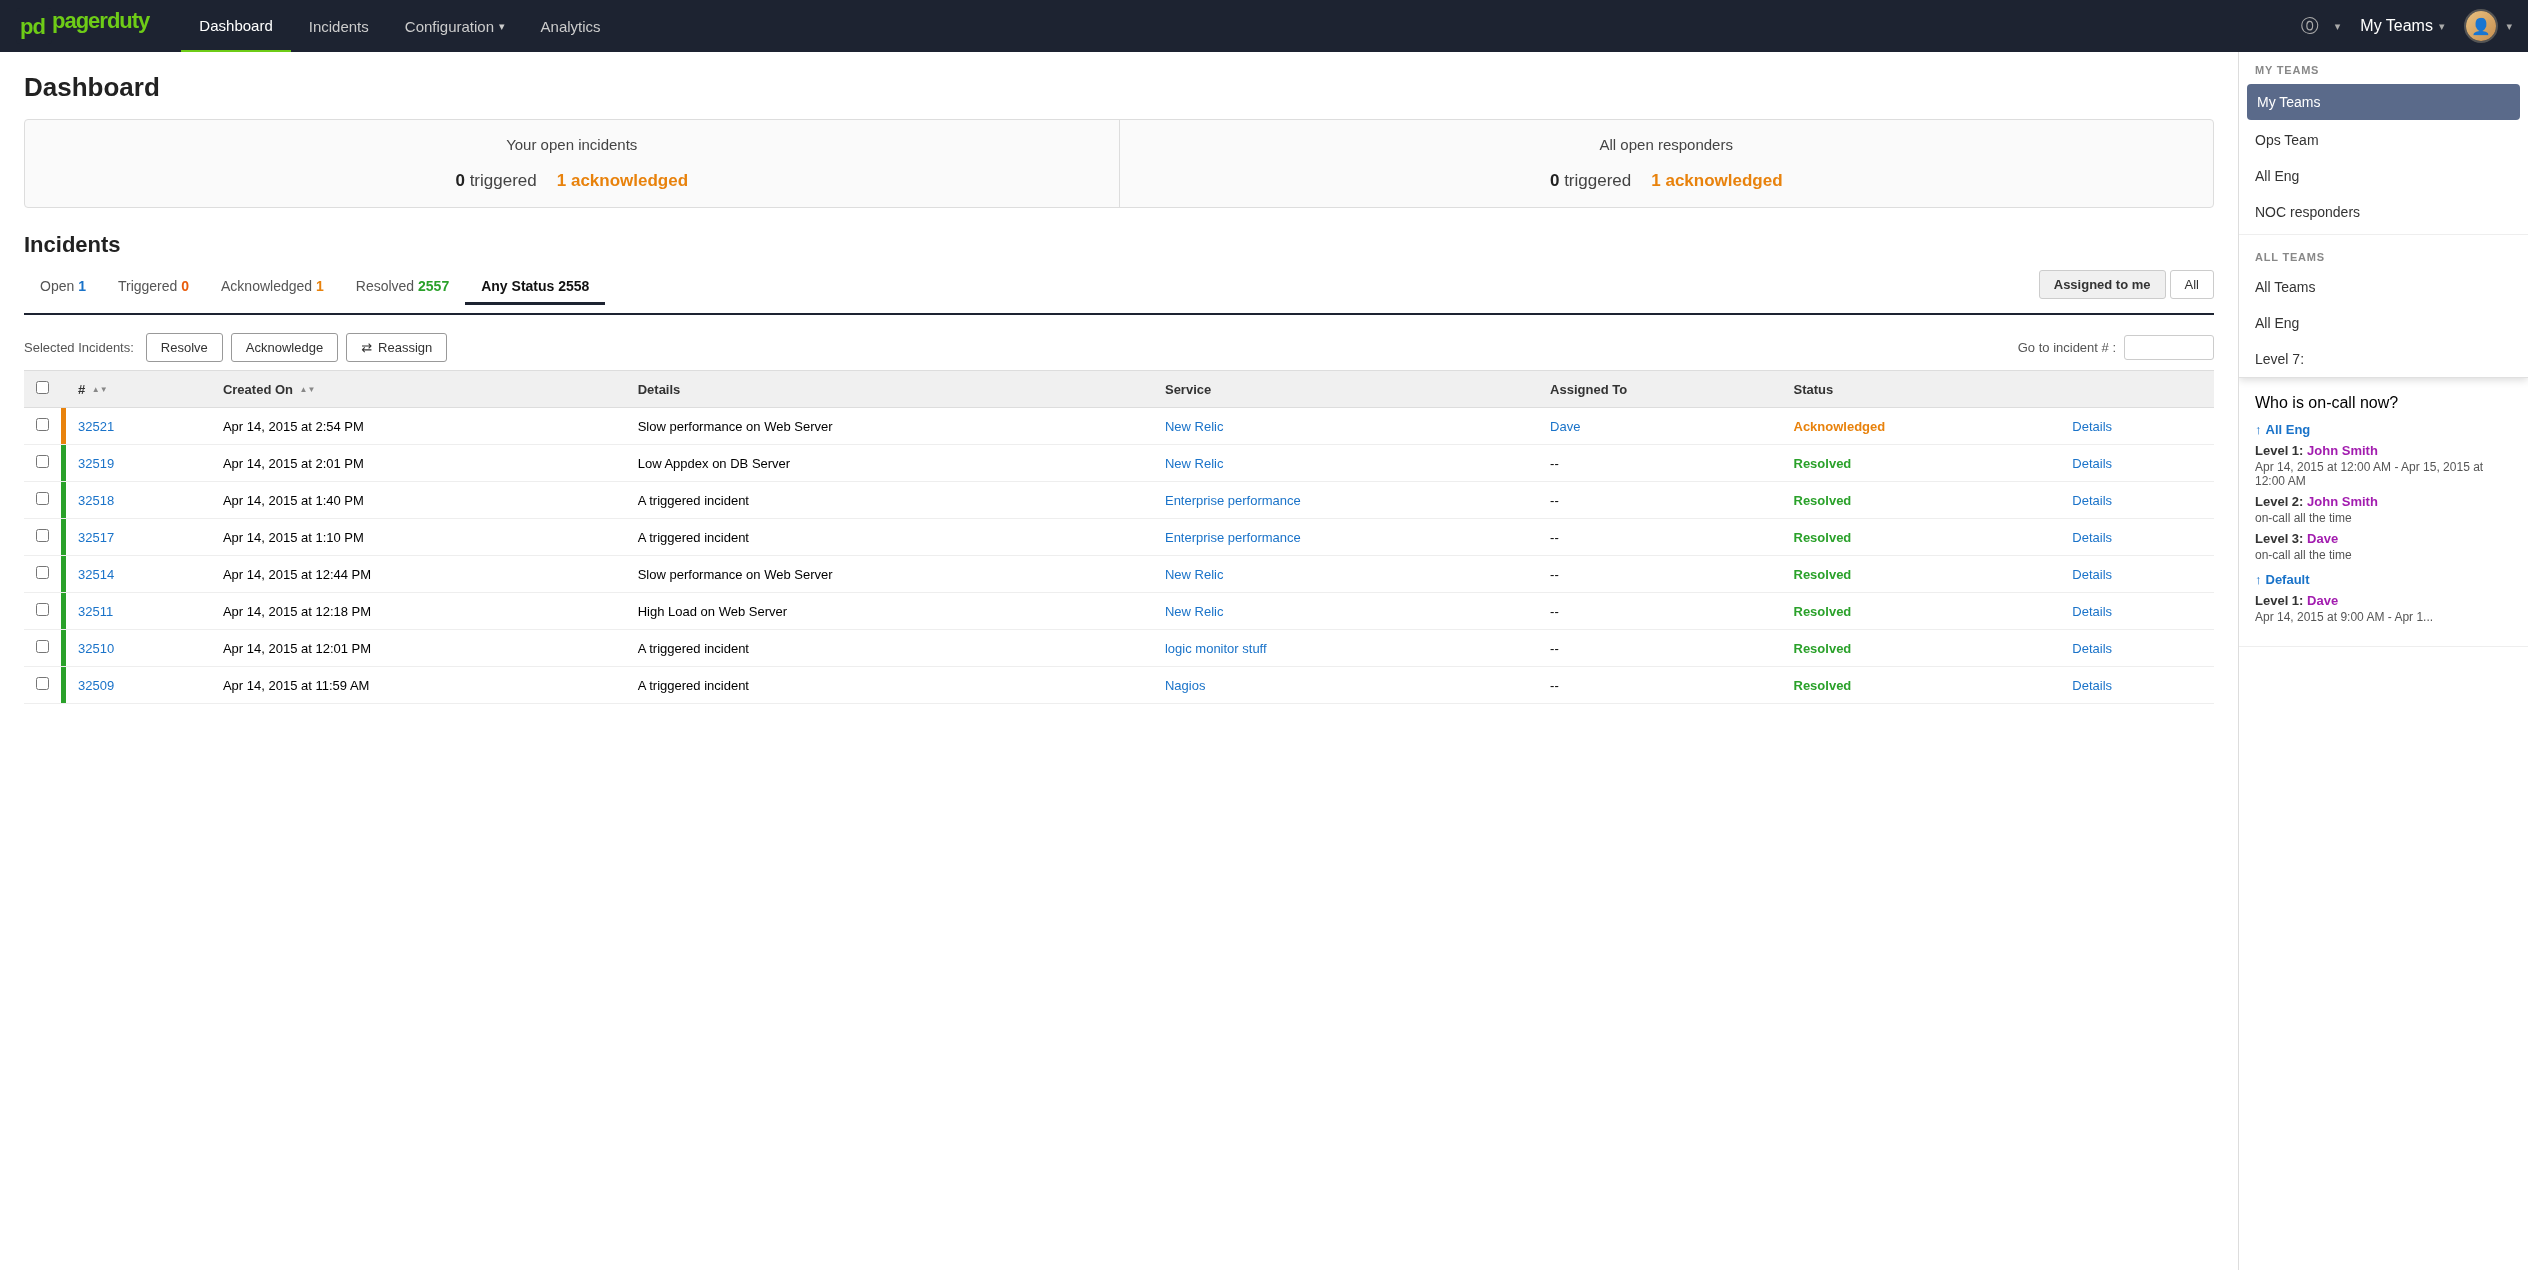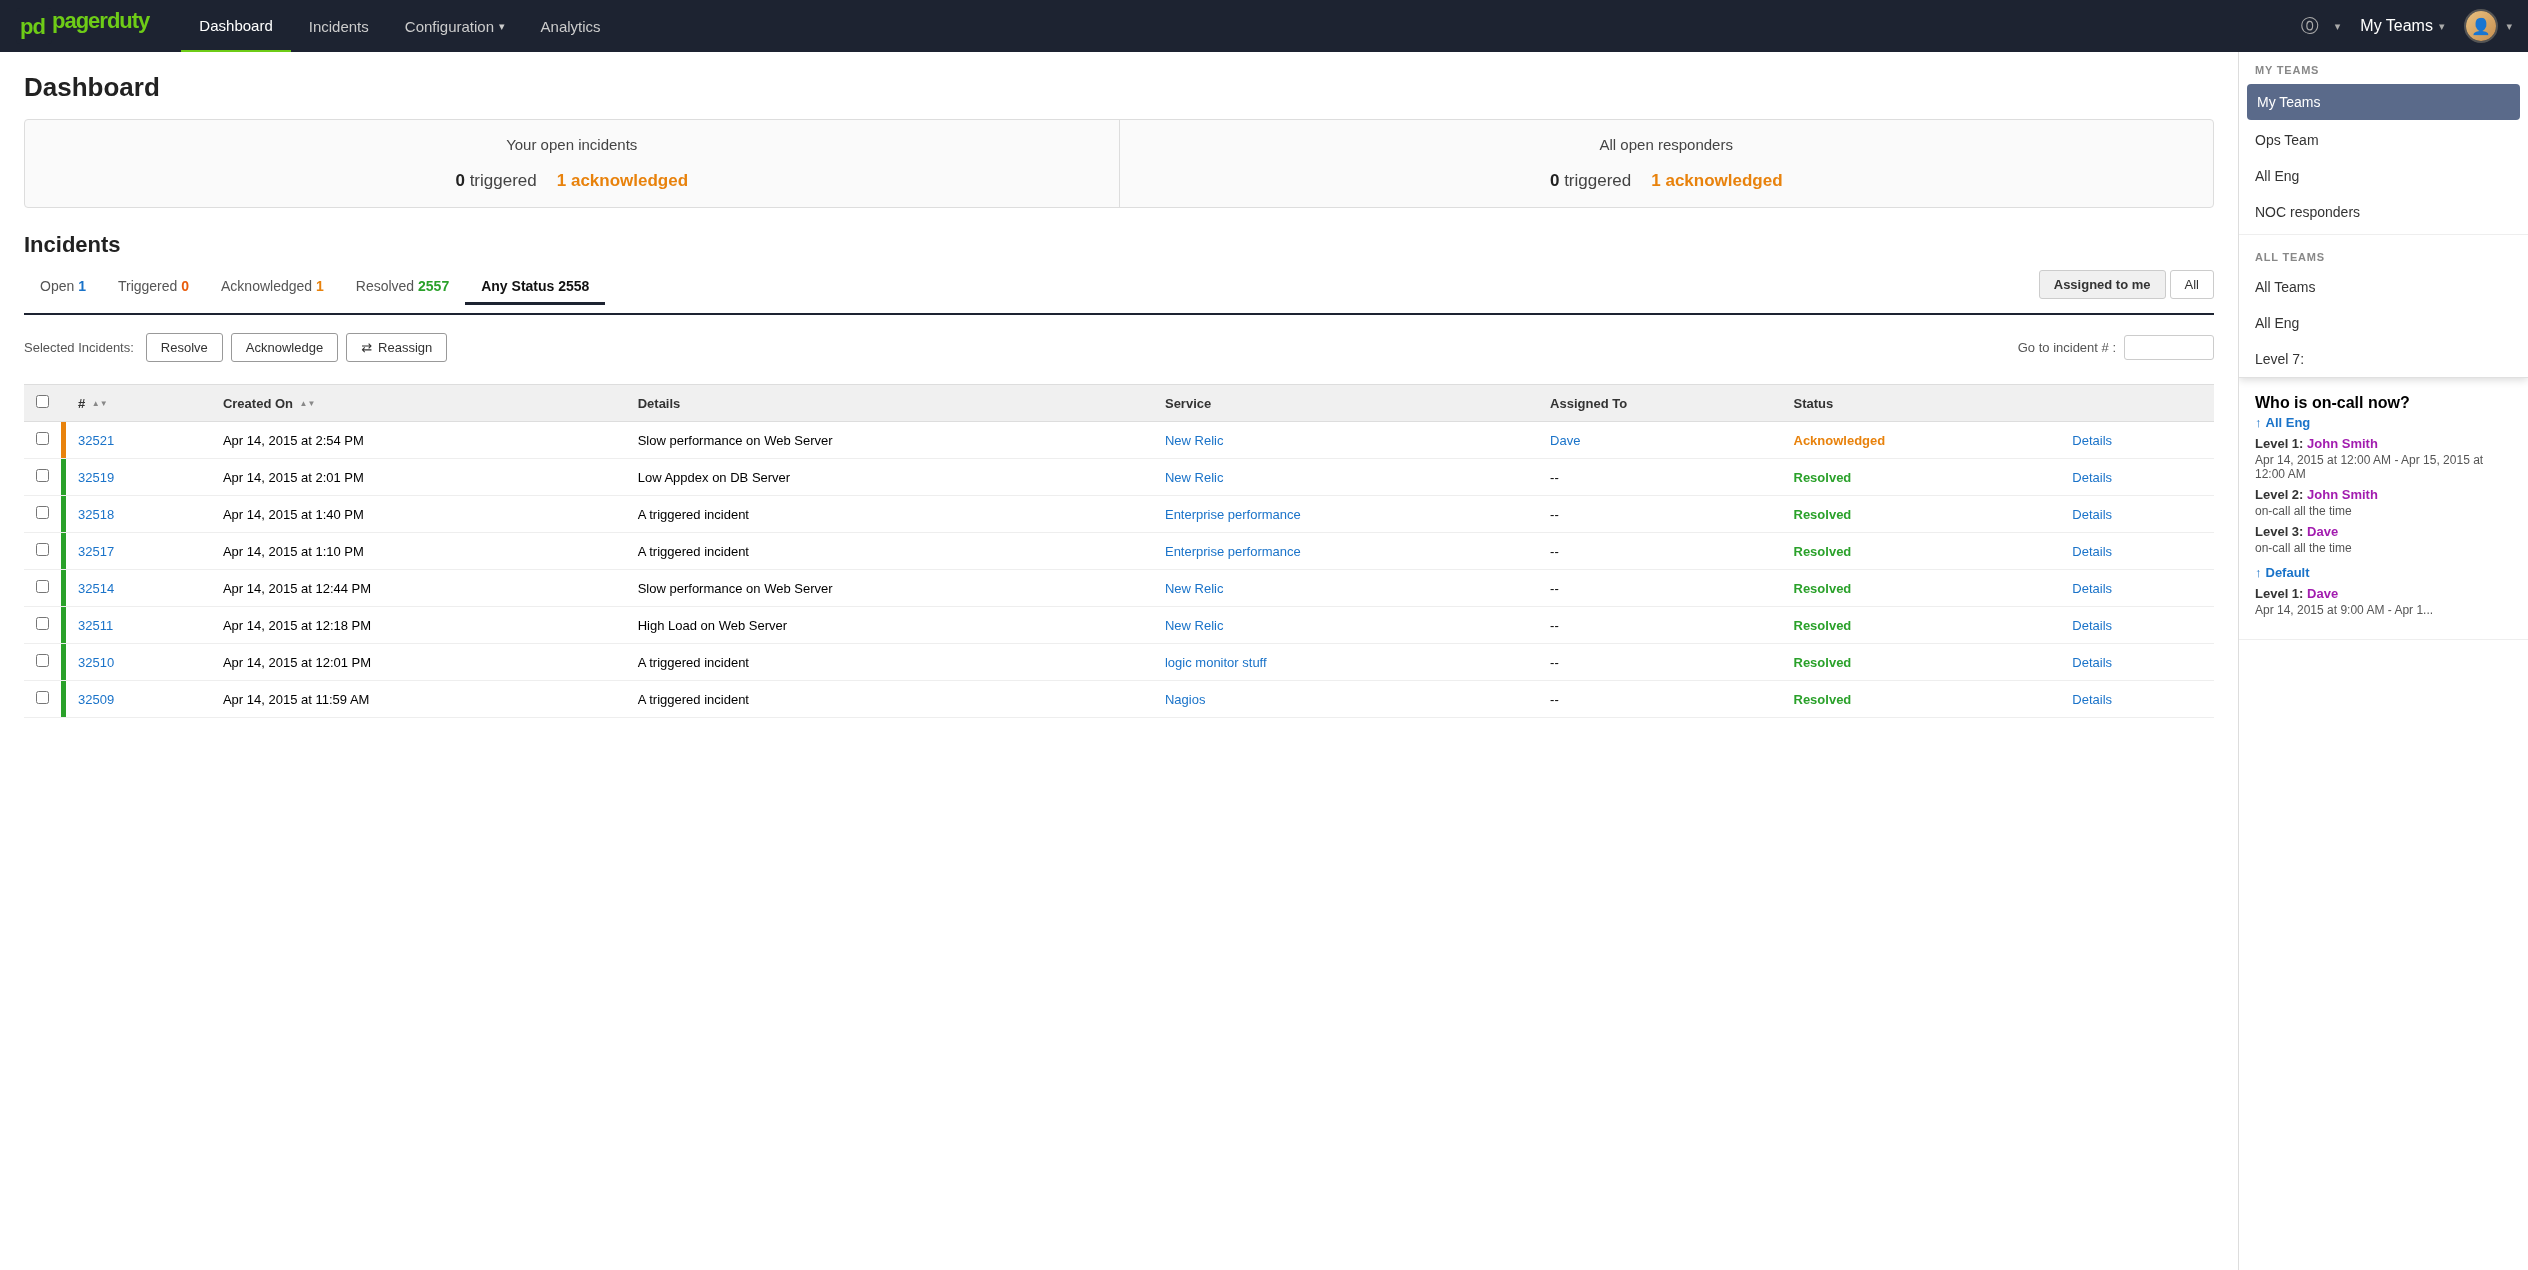--- a/index.html
+++ b/index.html
@@ -146,22 +146,22 @@
       border-bottom: 1px solid #e0e0e0;
     }
 
     
     .oncall-section {
       padding: 16px;
       border-bottom: 1px solid #eee;
     }
     .oncall-title {
       font-size: 16px;
-      font-weight: 700;
-      margin-bottom: 3px;
+      font-weight: 400;
+      margin-bottom: 10px;
     }
     .oncall-team-name {
       font-size: 13px;
       font-weight: 700;
       color: #1a73c9;
       margin-bottom: 6px;
       display: flex;
       align-items: center;
       gap: 4px;
     }
@@ -274,21 +274,21 @@
     .assign-btn.active {
       background: #f0f0f0;
       font-weight: 600;
     }
 
     
     .action-bar {
       display: flex;
       align-items: center;
       padding: 8px 0;
-      margin-bottom: 14px;
+      margin-bottom: 0;
       gap: 8px;
     }
     .action-label {
       font-size: 13px;
       color: #555;
       margin-right: 4px;
     }
     .action-btn {
       padding: 6px 14px;
       border: 1px solid #999;

